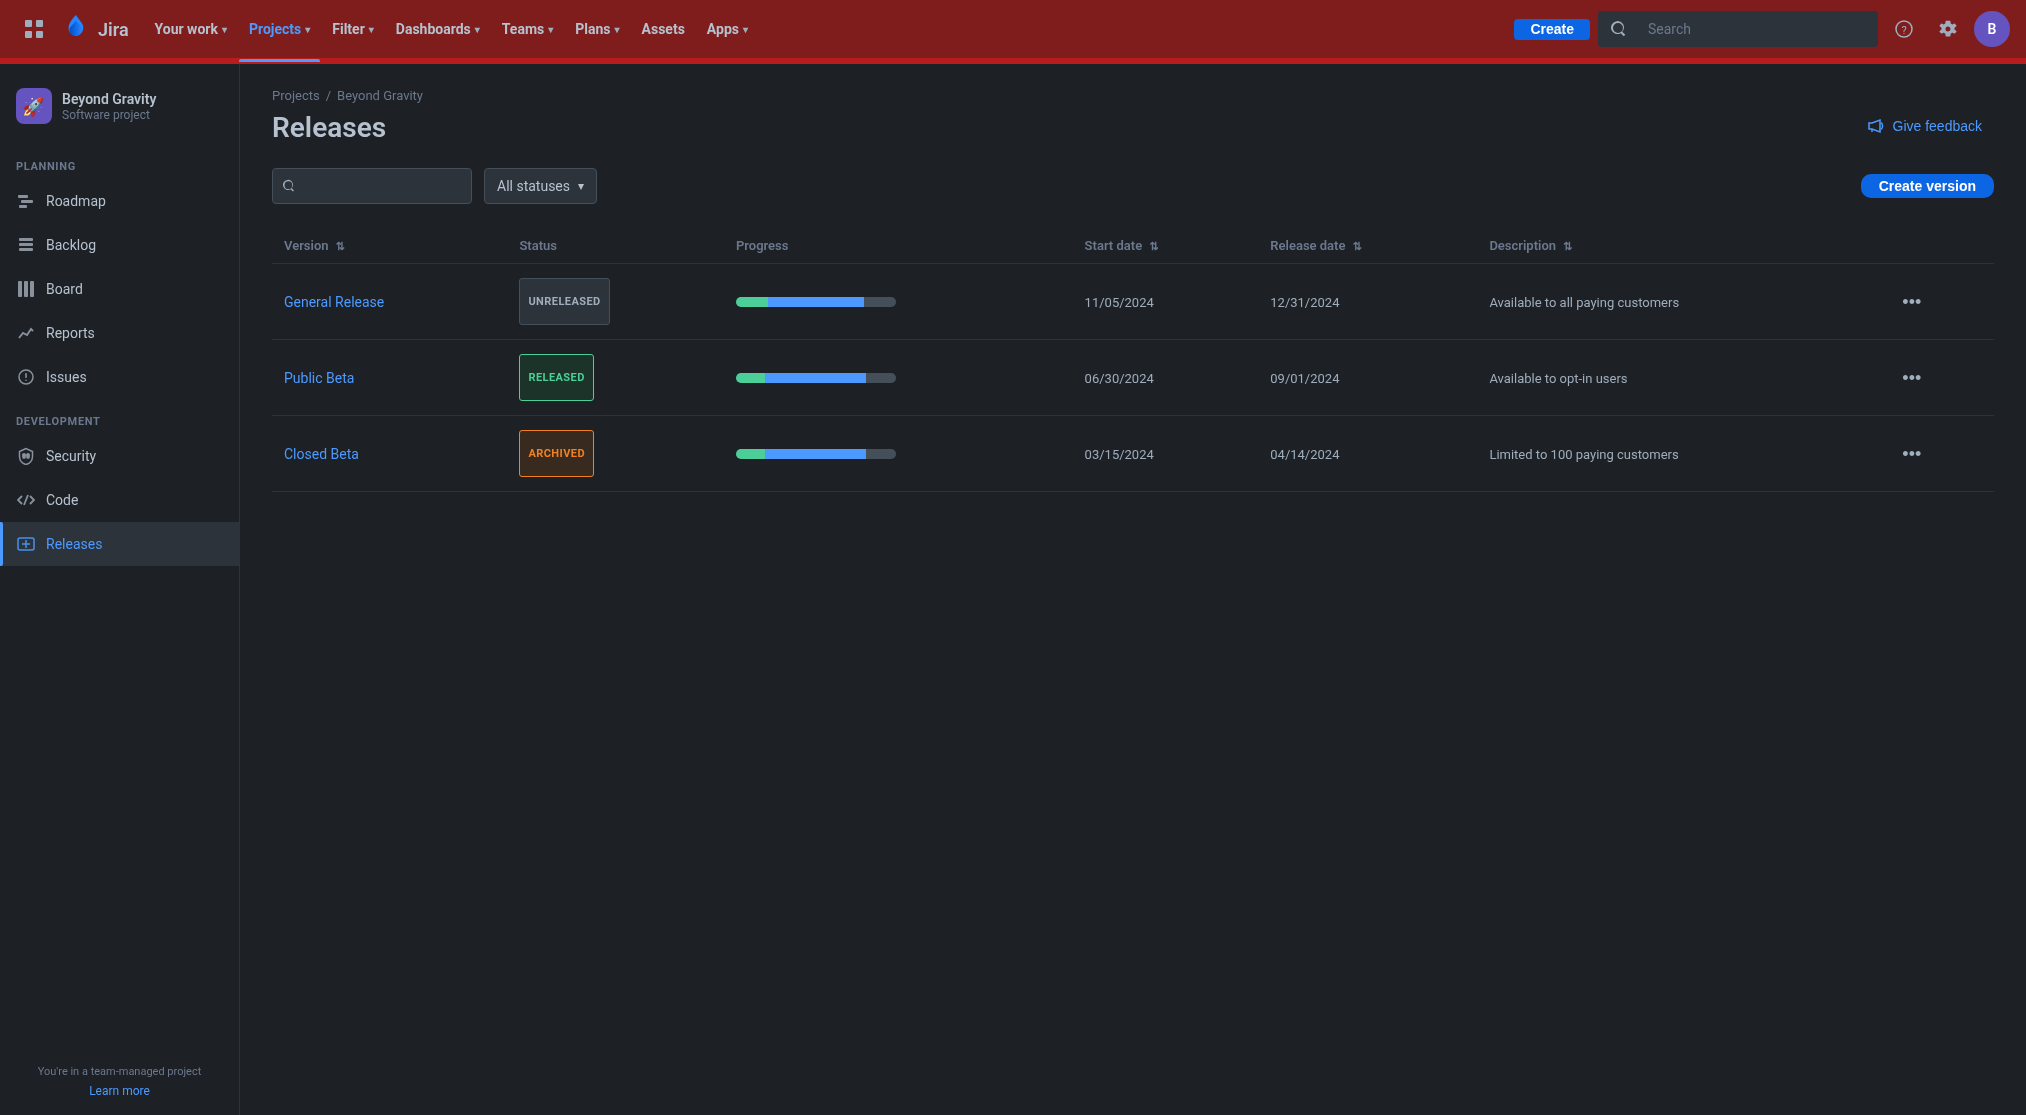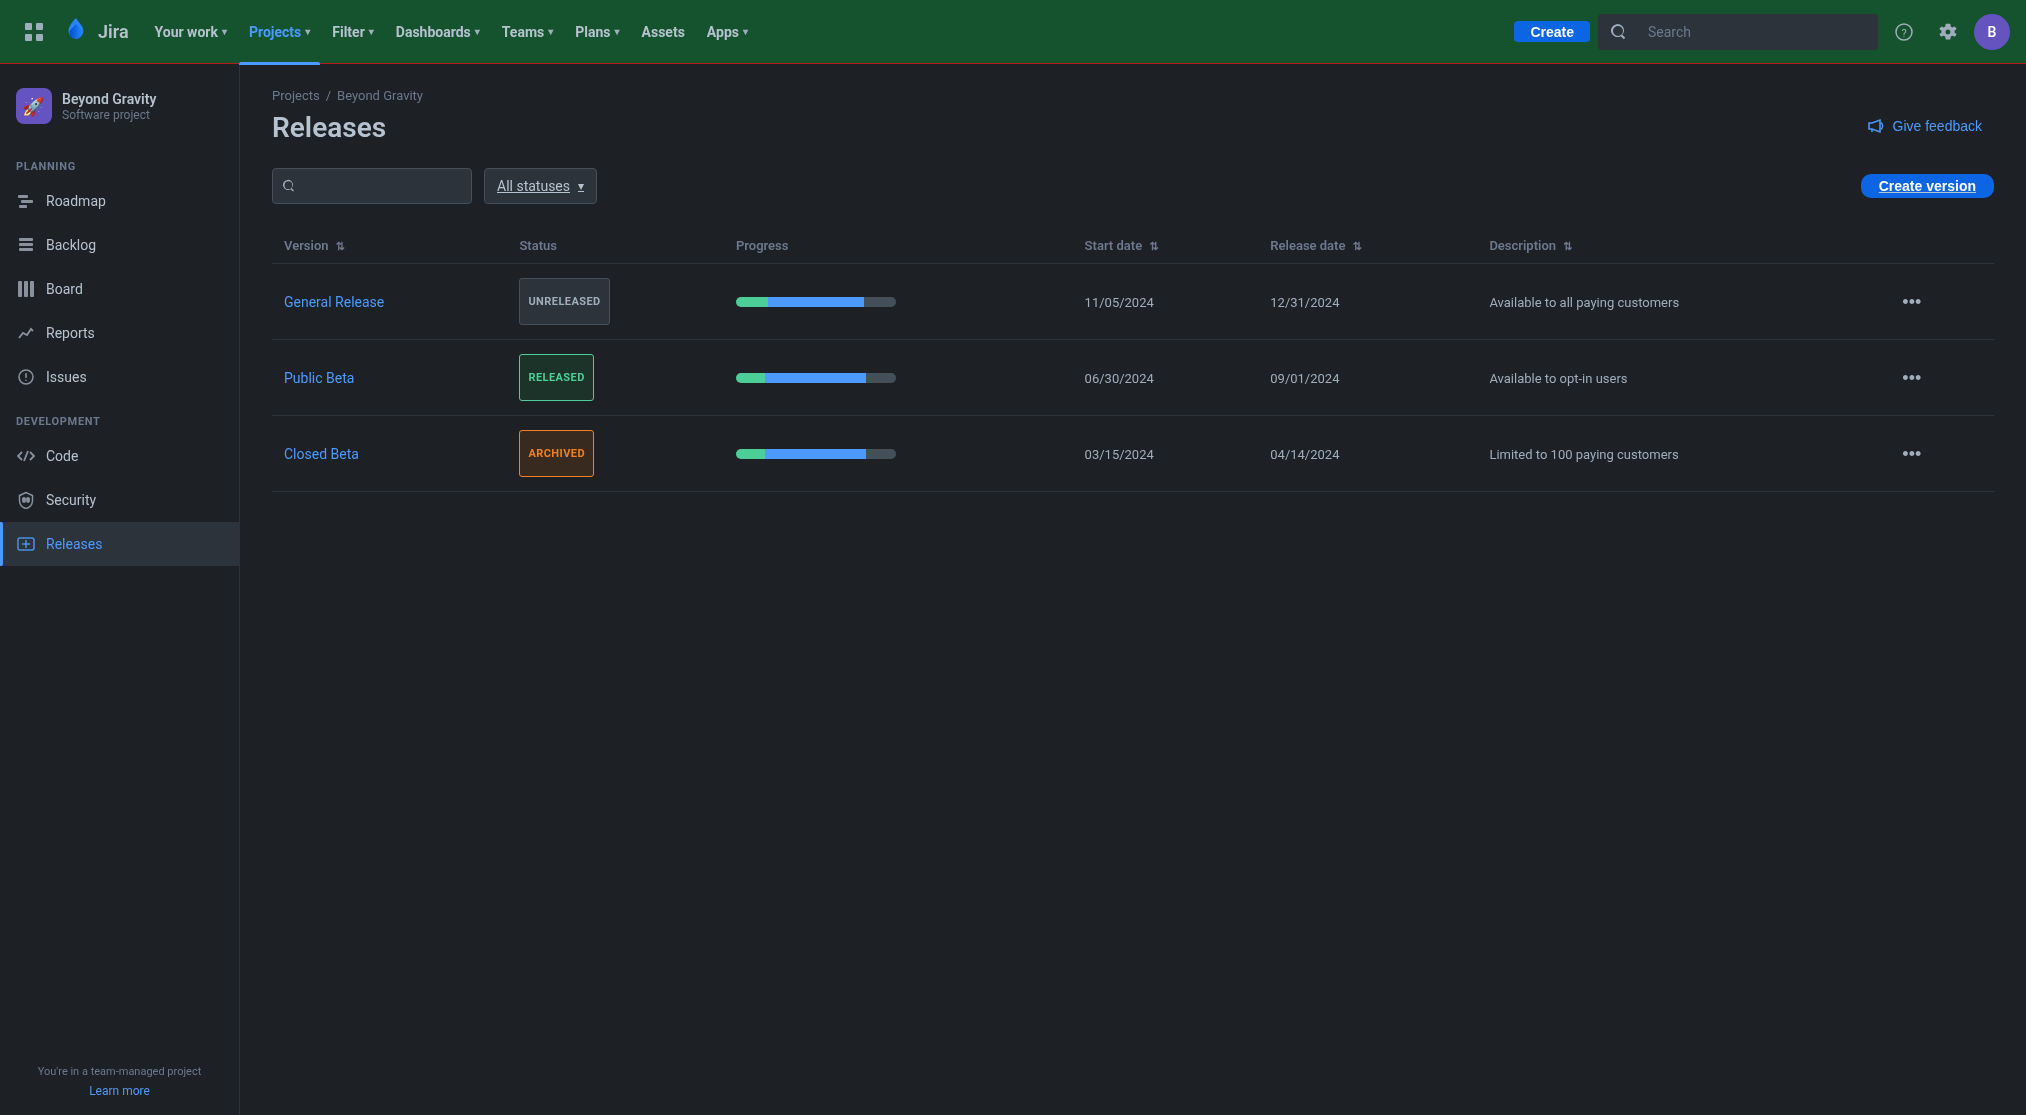--- a/index.html
+++ b/index.html
@@ -9,24 +9,24 @@
       color: #b6c2cf;
       width: 2026px;
       height: 1115px;
       overflow: hidden;
     }
 
     
     .topnav {
       display: flex;
       align-items: center;
-      background: #14532d;
+      background: #7f1d1d;
       height: 64px;
       padding: 0 16px;
-      border-bottom: 1px solid #b91c1c;
+      border-bottom: 6px solid #b91c1c;
       gap: 4px;
     }
     .topnav-apps-icon {
       width: 36px; height: 36px;
       display: flex; align-items: center; justify-content: center;
       border-radius: 4px;
       cursor: pointer;
       color: #9fadbc;
       margin-right: 4px;
     }
@@ -263,21 +263,20 @@
       padding: 6px 12px;
       border-radius: 4px;
     }
 
     
     .table-toolbar {
       display: flex;
       align-items: center;
       margin-bottom: 24px;
       justify-content: space-between;
-      text-decoration: underline;
     }
     .toolbar-left {
       display: flex; align-items: center; gap: 12px;
     }
     .search-input-box {
       display: flex; align-items: center;
       background: #2c333a;
       border: 1px solid #454f59;
       border-radius: 4px;
       padding: 0 10px;
@@ -544,39 +543,39 @@
           <rect x="8.2" y="11.5" width="1.6" height="1.6" rx="0.8" opacity="0.7"></rect>
         </svg>
       </span>
       <span>Issues</span>
     </div>
 
     <div class="sidebar-section-label">DEVELOPMENT</div>
 
     <div class="sidebar-item">
       <span class="sidebar-icon">
-        <svg width="18" height="18" viewBox="0 0 18 18" fill="none" stroke="currentColor" stroke-width="1.8" opacity="0.7">
-          <polyline points="5,5 1,9 5,13"></polyline>
-            <polyline points="13,5 17,9 13,13"></polyline>
-          <line x1="11" y1="4" x2="7" y2="14"></line>
-        </svg>
-      </span>
-      <span>Code</span>
-    </div>
-    <div class="sidebar-item">
-      <span class="sidebar-icon">
         <svg width="18" height="18" viewBox="0 0 18 18" fill="none" stroke="currentColor" stroke-width="1.5" opacity="0.7">
           <path d="M9 1.5L2.5 4.5v5c0 4 2.9 7.2 6.5 8 3.6-.8 6.5-4 6.5-8v-5L9 1.5z"></path>
           <rect x="6" y="8" width="2" height="3" rx="0.5" fill="currentColor"></rect>
           <circle cx="7" cy="8" r="1.2" fill="currentColor"></circle>
           <rect x="10" y="8" width="2" height="3" rx="0.5" fill="currentColor"></rect>
           <circle cx="11" cy="8" r="1.2" fill="currentColor"></circle>
         </svg>
       </span>
       <span>Security</span>
+    </div>
+    <div class="sidebar-item">
+      <span class="sidebar-icon">
+        <svg width="18" height="18" viewBox="0 0 18 18" fill="none" stroke="currentColor" stroke-width="1.8" opacity="0.7">
+          <polyline points="5,5 1,9 5,13"></polyline>
+            <polyline points="13,5 17,9 13,13"></polyline>
+          <line x1="11" y1="4" x2="7" y2="14"></line>
+        </svg>
+      </span>
+      <span>Code</span>
     </div>
     <div class="sidebar-item active">
       <span class="sidebar-icon">
         <svg width="18" height="18" viewBox="0 0 18 18" fill="currentColor" opacity="0.9">
           <rect x="1" y="3" width="16" height="12" rx="2" fill="none" stroke="#4c9aff" stroke-width="1.5"></rect>
           <path d="M5 9h8M9 5v8" stroke="#4c9aff" stroke-width="1.5"></path>
         </svg>
       </span>
       <span style="color:#4c9aff">Releases</span>
     </div>

